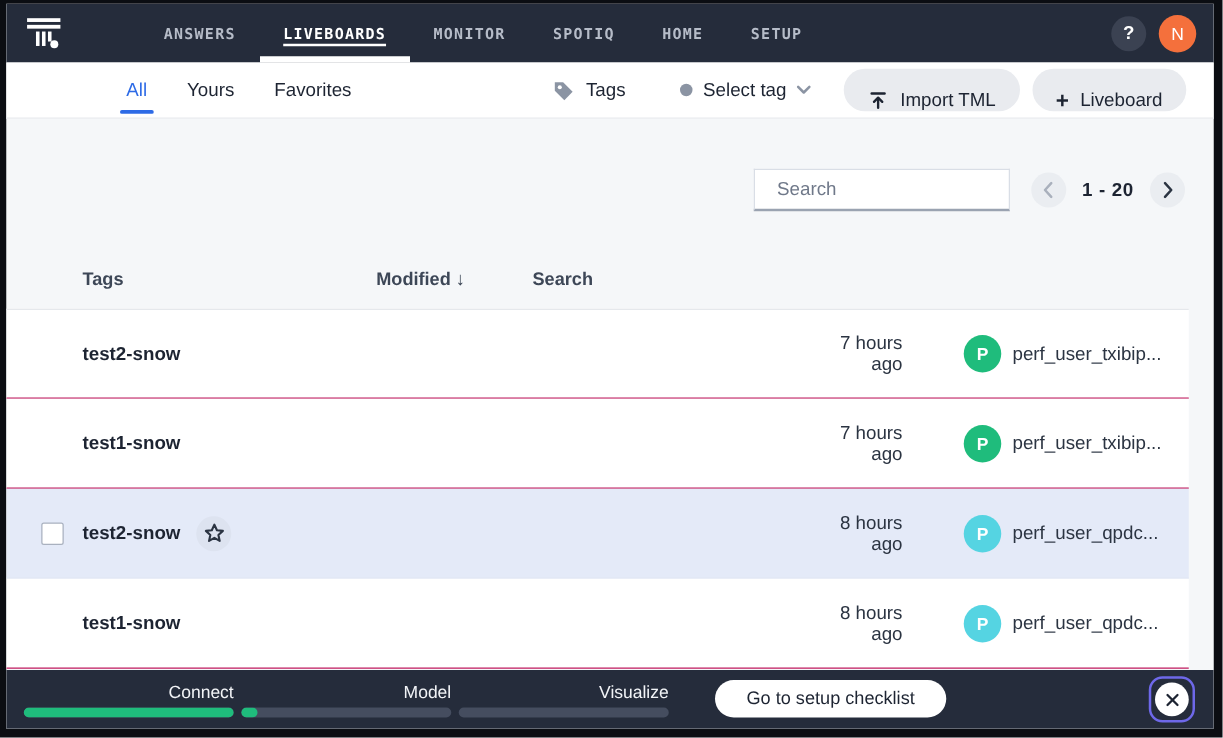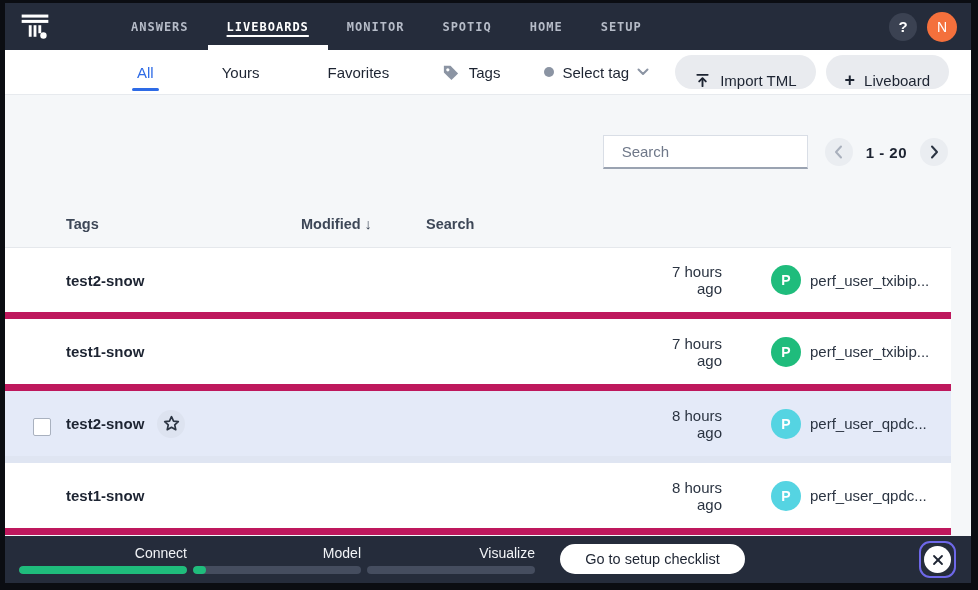--- a/index.html
+++ b/index.html
@@ -15,21 +15,21 @@
   .nav-item.active { color:#ffffff; }
   .nav-item.active .nav-label { text-decoration:underline; text-underline-offset:4px; text-decoration-thickness:1.5px; }
   .nav-item.active::after { content:""; position:absolute; left:0; right:0; bottom:0; height:5px; background:#ffffff; }
   .nav-right { margin-left:auto; margin-right:14px; display:flex; align-items:center; gap:10px; }
   .help-btn { width:28px; height:28px; border-radius:50%; background:#3b4252; color:#ffffff; font-size:15px; font-weight:bold; display:flex; align-items:center; justify-content:center; cursor:pointer; }
   .avatar-btn { width:30px; height:30px; border-radius:50%; background:#f4703c; color:#ffffff; font-size:14px; display:flex; align-items:center; justify-content:center; cursor:pointer; }
 
   
   .subbar { height:45px; background:#ffffff; border-bottom:1px solid #e7eaee; display:flex; align-items:center; padding:0 22px; flex-shrink:0; }
   .tabs { display:flex; gap:32px; margin-left:74px; height:100%; }
-  .tab { position:relative; display:flex; align-items:center; font-size:15px; color:#1d2432; cursor:pointer;margin-left:36px; }
+  .tab { position:relative; display:flex; align-items:center; font-size:15px; color:#1d2432; cursor:pointer; }
   .tab.active { color:#2e6be6; }
   .tab.active::after { content:""; position:absolute; left:-5px; right:-5px; bottom:3px; height:3px; background:#2e6be6; border-radius:2px; }
   .subbar-right { margin-left:auto; display:flex; align-items:center; }
   .tags-group { display:flex; align-items:center; gap:9px; font-size:15px; color:#1d2432; cursor:pointer; }
   .select-tag { display:flex; align-items:center; gap:8px; margin-left:44px; font-size:15px; color:#1d2432; cursor:pointer; }
   .tag-dot { width:10px; height:10px; border-radius:50%; background:#8b94a3; }
   .pill-btn { display:flex; align-items:flex-end; gap:9px; height:34px; padding:0 19px; border-radius:17px; background:#e9ebef; border:none; font-size:15px; color:#1d2432; font-family:"Liberation Sans", sans-serif; cursor:pointer; }
   .import-btn { margin-left:26px; }
   .new-btn { margin-left:10px; }
   .plus-glyph { font-size:18px; font-weight:bold; line-height:1; }
@@ -46,42 +46,42 @@
 
   
   .thead { display:flex; margin-top:32px; height:46px; align-items:center; padding-left:61px; width:946px; font-size:14.5px; font-weight:bold; color:#3d4757; }
   .col-name { width:345px; }
   .col-tags { width:235px; }
   .col-mod { width:125px; }
   .col-author { flex:1; }
   .thead .col-mod { text-align:left; cursor:pointer; }
   .sort-arrow { font-weight:normal; margin-left:4px; }
   .rows { width:946px; }
-  .trow { position:relative; display:flex; align-items:center; height:72px; background:#ffffff; border-bottom:7px solid #be185d; padding-left:61px; cursor:pointer; }
+  .trow { position:relative; display:flex; align-items:center; height:72px; background:#ffffff; border-bottom:1px solid #be185d; padding-left:61px; cursor:pointer; }
   .trow:first-child { border-top:1px solid #e5e8ec; }
   .trow.selected { background:#e4eaf8; border-bottom-color:#dfe5f2; }
   .cell-name { width:345px; display:flex; align-items:center; font-size:15px; font-weight:bold; color:#1d2432; }
   .cell-tags { width:235px; }
   .cell-mod { width:125px; text-align:right; padding-right:49px; font-size:15px; color:#2b3442; }
   .cell-author { flex:1; display:flex; align-items:center; gap:9px; font-size:15px; color:#2b3442; }
   .row-avatar { width:30px; height:30px; border-radius:50%; color:#ffffff; font-size:14px; font-weight:bold; display:flex; align-items:center; justify-content:center; flex-shrink:0; }
   .row-check { position:absolute; left:28px; top:27px; width:18px; height:18px; background:#ffffff; border:1.5px solid #a9b1bf; border-radius:2px; cursor:pointer; display:none; }
   .trow.selected .row-check { display:block; }
   .fav-btn { display:none; width:28px; height:28px; margin-left:13px; border-radius:50%; background:#dde3f0; align-items:center; justify-content:center; cursor:pointer; }
   .trow.selected .fav-btn { display:flex; }
   .name-text { display:inline-block; }
 
   
   .bottombar { height:47px; background:#252c3b; flex-shrink:0; position:relative; display:flex; align-items:center; }
   .steps { display:flex; gap:6px; margin-left:14px; }
   .step { width:168px; }
   .step-label { font-size:14px; color:#f2f4f7; margin-bottom:5px;text-align:right; }
   .step-track { height:8px; border-radius:4px; background:#454d5f; overflow:hidden; }
   .step-fill { height:100%; border-radius:4px; background:#1fbc7c; }
-  .checklist-btn { position:absolute; left:555px; top:8px; width:185px; height:30px; border-radius:15px; background:#ffffff; border:none; font-size:14.5px; color:#1d2432; font-family:"Liberation Sans", sans-serif; cursor:pointer; }
+  .checklist-btn { position:absolute; left:567px; top:8px; width:185px; height:30px; border-radius:15px; background:#ffffff; border:none; font-size:14.5px; color:#1d2432; font-family:"Liberation Sans", sans-serif; cursor:pointer; }
   .close-wrap { position:absolute; right:15px; top:5px; width:37px; height:37px; border:2px solid #6e68e9; border-radius:11px; display:flex; align-items:center; justify-content:center; cursor:pointer; }
   .close-circle { width:27px; height:27px; border-radius:50%; background:#ffffff; display:flex; align-items:center; justify-content:center; }
 
   svg { display:block; }
 </style>
 </head>
 <body>
 
 <div class="app">
 

